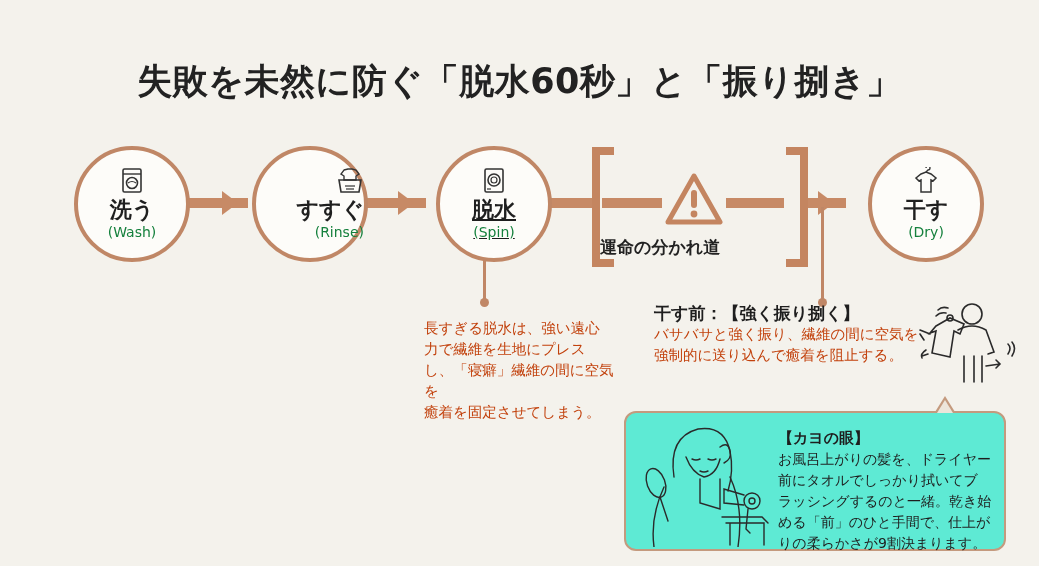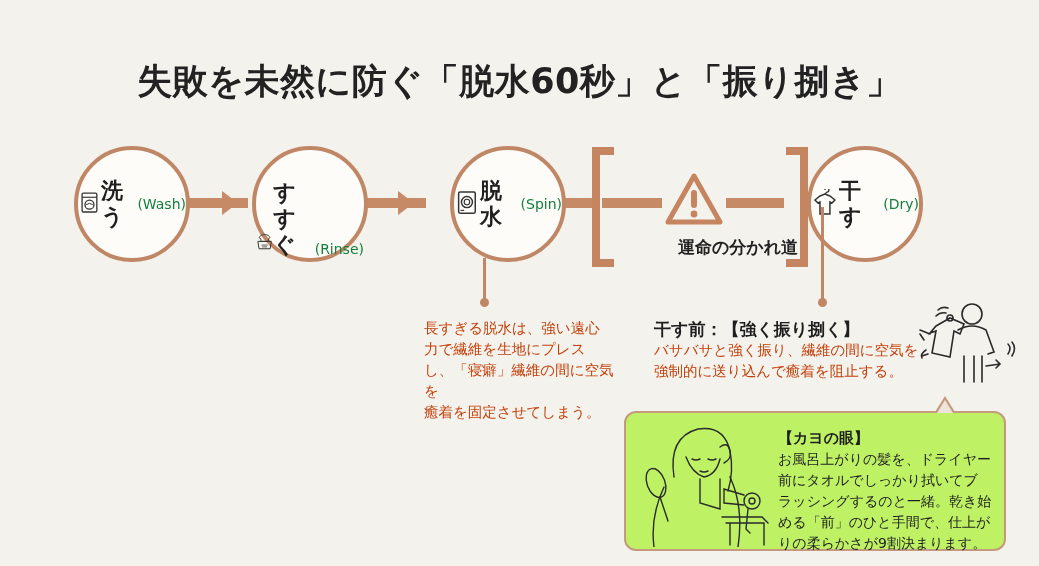--- a/index.html
+++ b/index.html
@@ -19,44 +19,44 @@
   }
   .arrowhead {
     position:absolute; top:191px; width:0; height:0;
     border-top:12px solid transparent; border-bottom:12px solid transparent;
     border-left:16px solid #c78a66;
   }
   .step {
     position:absolute; top:146px; width:108px; height:108px;
     border:4px solid #c08766; border-radius:50%;
     background:#fdfcf9;
-    display:flex; align-items:center; justify-content:center;
+    display:flex; flex-direction:column; align-items:center; justify-content:center;
   }
   .step svg { width:28px; height:28px; margin-bottom:2px; }
   .step-label { font-size:22px; font-weight:bold; line-height:26px; color:#1f1f1f; }
   .step-sub { font-size:14px; line-height:18px; color:#15803d; }
   .bracket {
     position:absolute; top:147px; width:22px; height:120px;
     border:8px solid #c48560; box-sizing:border-box;
   }
   .bracket.left { left:592px; border-right:none; }
   .bracket.right { left:786px; border-left:none; }
   .warn { position:absolute; left:664px; top:172px; width:60px; height:54px; }
   .fork-label {
-    position:absolute; left:600px; top:236px; width:216px; text-align:center;
-    font-size:17px; font-weight:bold; color:#222;margin-left:30px;
+    position:absolute; left:600px; top:236px; width:216px; 
+    font-size:17px; font-weight:bold; color:#222;
   }
   .stem { position:absolute; width:3px; background:#c08766; }
   .dot { position:absolute; width:9px; height:9px; border-radius:50%; background:#c08766; }
   .note { position:absolute; }
   .note-title { font-size:17px; font-weight:bold; line-height:22px; color:#1e1e1e; }
   .note-body { font-size:14.5px; line-height:21px; color:#c2410c; }
   .callout {
     position:absolute; left:624px; top:411px; width:382px; height:140px;
-    background:#bef264; border:2px solid #c49a7e; border-radius:12px; box-sizing:border-box;
+    background:#5eead4; border:2px solid #c49a7e; border-radius:12px; box-sizing:border-box;
   }
   .callout-tip {
     position:absolute; left:935px; top:396px; width:0; height:0;
     border-left:10px solid transparent; border-right:10px solid transparent;
     border-bottom:16px solid #c49a7e;
   }
   .callout-tip-inner {
     position:absolute; left:937px; top:400px; width:0; height:0;
     border-left:8px solid transparent; border-right:8px solid transparent;
     border-bottom:13px solid #ede5da;
@@ -96,32 +96,32 @@
   <svg viewBox="0 0 28 28">
     <path d="M8 3 l4 -1 h4 l4 1 l3 4 l-3 2 v4 h-12 v-4 l-3 -2 z" fill="none" stroke="#333" stroke-width="1.4"></path>
     <path d="M3 13 h22 l-2 12 h-18 z" fill="none" stroke="#333" stroke-width="1.6"></path>
     <line x1="9" y1="19" x2="19" y2="19" stroke="#333" stroke-width="1.2"></line>
     <line x1="10" y1="22" x2="18" y2="22" stroke="#333" stroke-width="1.2"></line>
   </svg>
   <div class="step-label">すすぐ</div>
   <div class="step-sub">(Rinse)</div>
 </div>
 
-<div class="step" style="left:450px;">
+<div class="step" style="left:436px;text-decoration:underline;">
   <svg viewBox="0 0 28 28">
     <rect x="5" y="2" width="18" height="23" rx="1.5" fill="none" stroke="#333" stroke-width="1.6"></rect>
     <circle cx="14" cy="13" r="6" fill="none" stroke="#333" stroke-width="1.6"></circle>
     <circle cx="14" cy="13" r="3" fill="none" stroke="#333" stroke-width="1.2"></circle>
     <line x1="7" y1="22" x2="11" y2="22" stroke="#333" stroke-width="1.2"></line>
   </svg>
   <div class="step-label">脱水</div>
   <div class="step-sub">(Spin)</div>
 </div>
 
-<div class="step" style="left:807px;">
+<div class="step" style="left:868px;">
   <svg viewBox="0 0 28 28">
     <path d="M14 1 a2 2 0 1 1 2 2 l-2 2" fill="none" stroke="#333" stroke-width="1.3"></path>
     <path d="M9 7 l5 -2 l5 2 l5 4 l-3 3 l-2 -1 v12 h-10 v-12 l-2 1 l-3 -3 z" fill="none" stroke="#333" stroke-width="1.5"></path>
   </svg>
   <div class="step-label">干す</div>
   <div class="step-sub">(Dry)</div>
 </div>
 
 <div class="bracket left"></div>
 <div class="bracket right"></div>
@@ -139,21 +139,21 @@
 
 <div class="note" style="left:424px;top:318px;width:200px;">
   <div class="note-body">
     <div>長すぎる脱水は、強い遠心</div>
     <div>力で繊維を生地にプレス</div>
     <div>し、「寝癖」繊維の間に空気を</div>
     <div>癒着を固定させてしまう。</div>
   </div>
 </div>
 
-<div class="note" style="left:654px;top:318px;width:290px;">
+<div class="note" style="left:654px;top:302px;width:290px;">
   <div class="note-title">干す前：【強く振り捌く】</div>
   <div class="note-body">
     <div>バサバサと強く振り、繊維の間に空気を</div>
     <div>強制的に送り込んで癒着を阻止する。</div>
   </div>
 </div>
 
 <svg class="illus" viewBox="0 0 100 90" style="left:916px;top:300px;width:100px;height:90px;">
   <g fill="none" stroke="#2a2a2a" stroke-width="1.6" stroke-linecap="round">
     <circle cx="56" cy="14" r="10"></circle>

